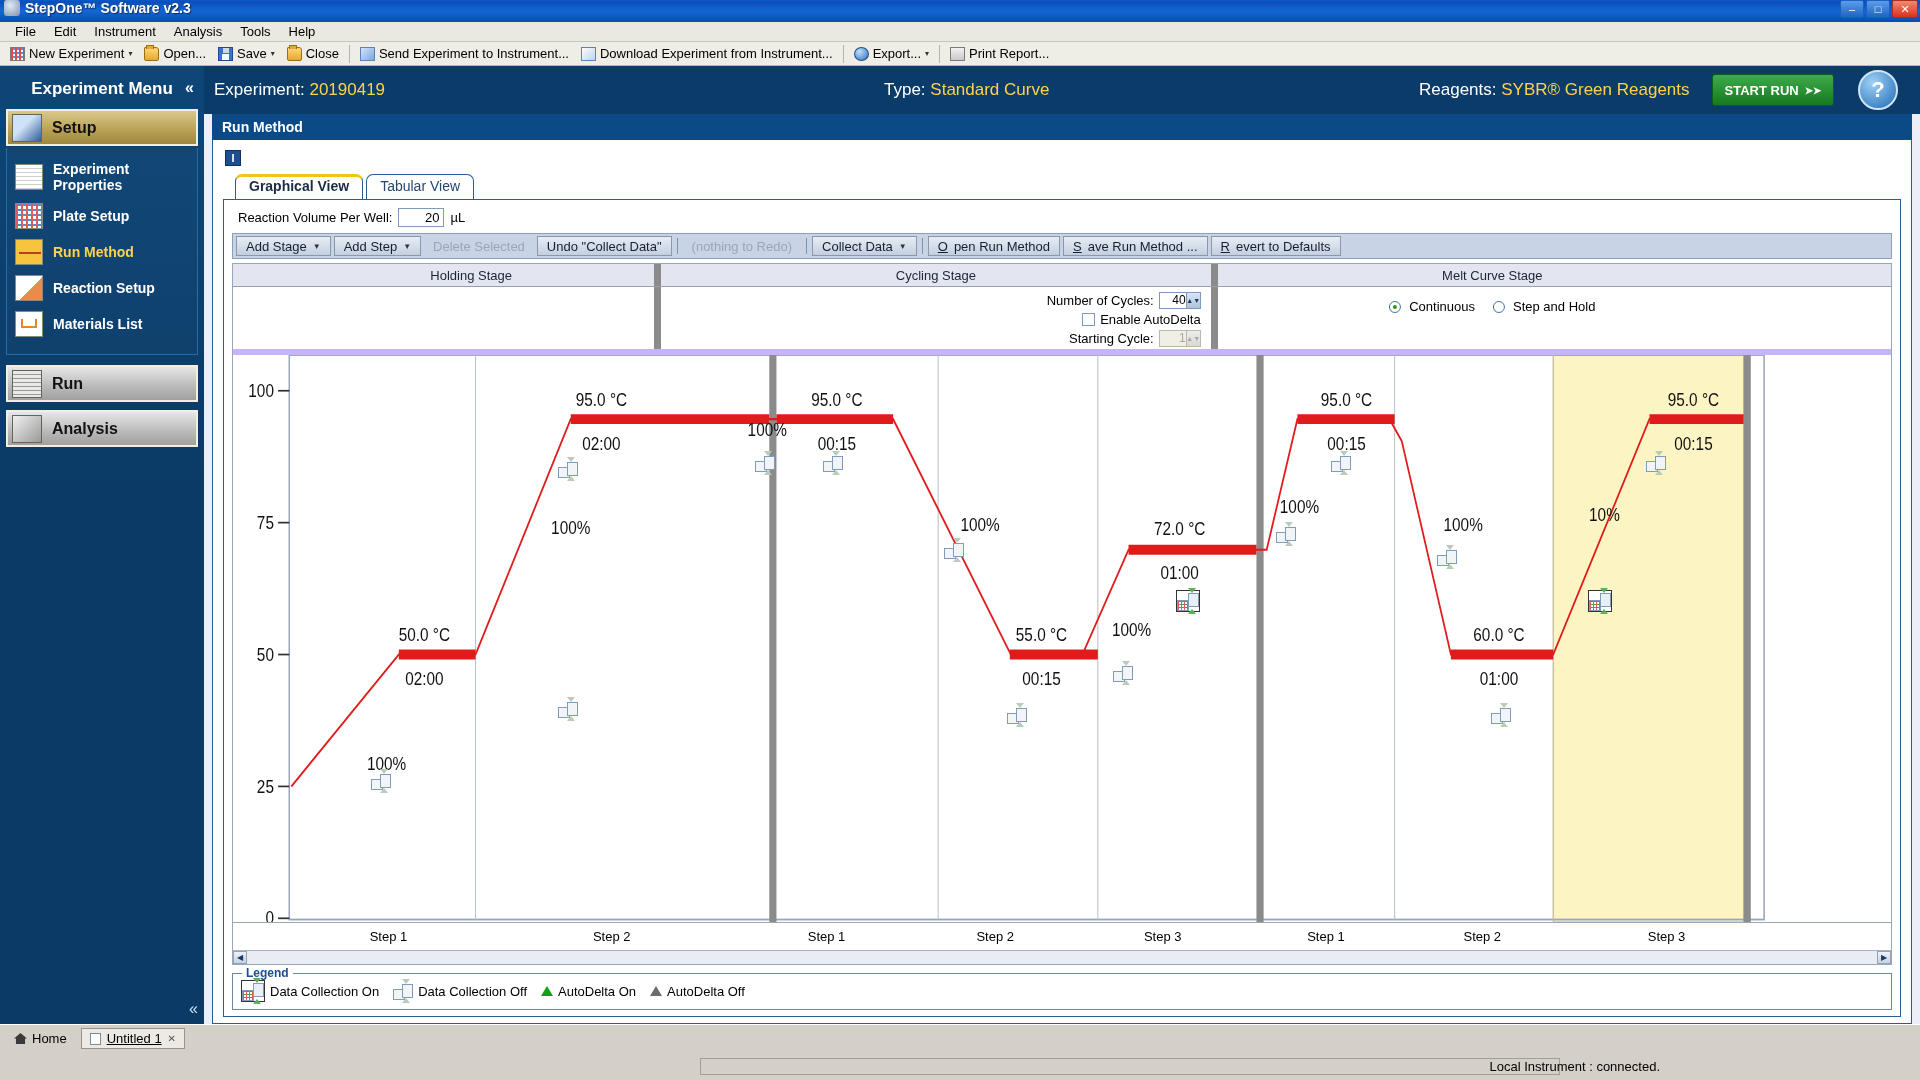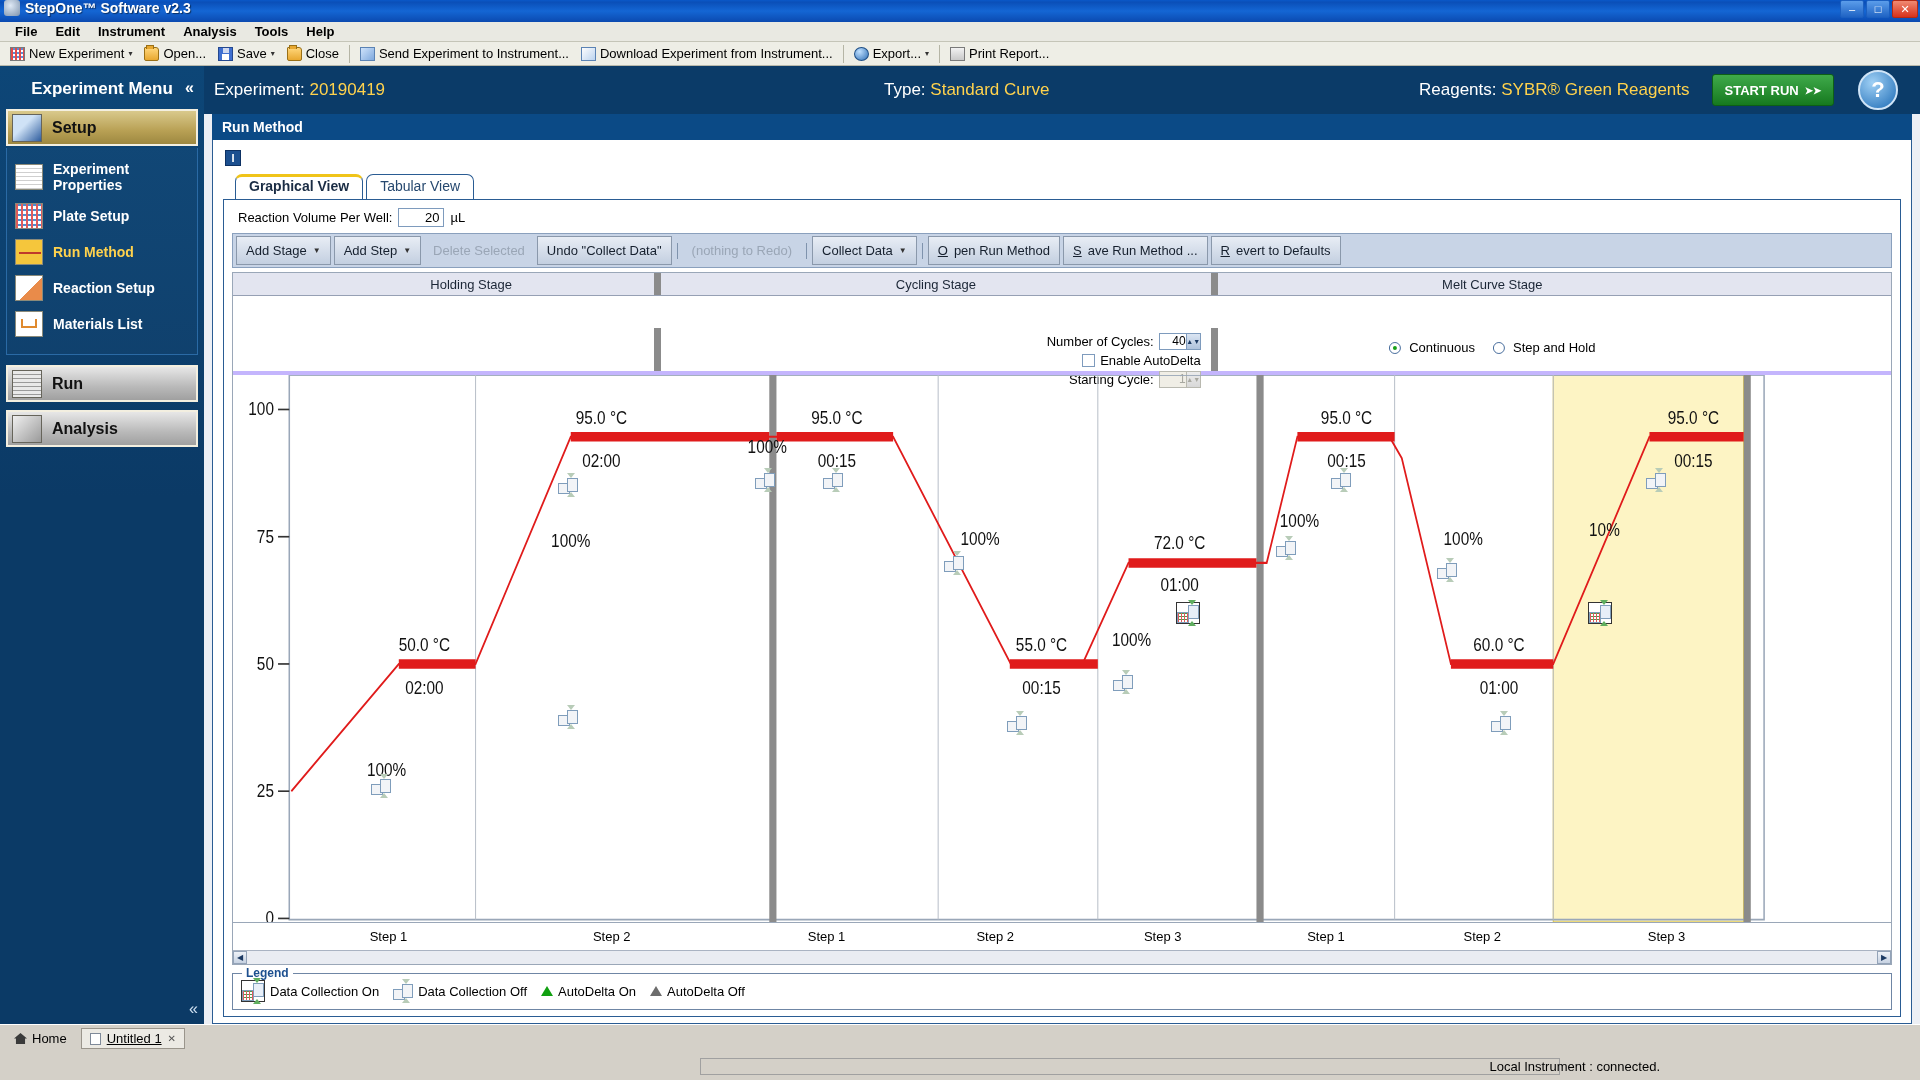--- a/index.html
+++ b/index.html
@@ -17,21 +17,21 @@
   }
   .titlebar .tb-icon{ width:16px; height:16px; margin-right:5px; flex:0 0 auto; position:relative;}
   .titlebar .tb-title{ font-weight:bold; font-size:14px; text-shadow:1px 1px 1px rgba(0,0,0,.5); flex:1 1 auto;}
   .tb-btns{ display:flex; gap:2px; }
   .tb-btn{ width:24px; height:18px; border:1px solid #1b5fc0; border-radius:2px;
     background:linear-gradient(to bottom,#5b9dea,#1f63c4); color:#fff; font-size:11px;
     display:flex;align-items:center;justify-content:center; line-height:1;}
   .tb-btn.close{ background:linear-gradient(to bottom,#f08a72,#d8321c); border-color:#b42b16; width:26px;}
   
   .menubar{ height:20px; background:#e9e9e2; border-bottom:1px solid #c5c5b8;
-    display:flex; align-items:center; padding-left:6px; font-size:13px;font-weight:bold;}
+    display:flex; align-items:center; padding-left:6px; font-size:13px;}
   .menubar span{ padding:2px 9px; }
   
   .toolbar{ height:24px; background:#eeeee6; border-bottom:1px solid #b9b9ac;
     display:flex; align-items:center; padding-left:4px; font-size:13px; gap:0;}
   .tbitem{ display:flex; align-items:center; padding:1px 6px; white-space:nowrap; gap:4px;}
   .tbsep{ width:1px; height:18px; background:#b5b5a5; margin:0 4px;}
   .caret{ font-size:8px; color:#333; }
   .ico{ width:15px; height:14px; display:inline-block; position:relative; flex:0 0 auto;}
   
   .ico-grid{ background:#fff; border:1px solid #7a7a7a;
@@ -89,33 +89,33 @@
   .tabs{ display:flex; align-items:flex-end; padding-left:12px; height:25px;}
   .tab{ height:25px; padding:3px 13px 0 13px; border:1px solid #2a5c93; border-bottom:none;
     border-radius:7px 7px 0 0; background:#fff; font-size:14px; margin-right:3px; color:#26486f;}
   .tab.active{ font-weight:bold; color:#1a2c44; border-top:3px solid #f0c419; padding-top:1px;}
   .tabpane{ border:1px solid #2a5c93; background:#fff; flex:1 1 auto; display:flex; flex-direction:column;
     padding:8px 8px 6px 8px; min-height:0;}
   .rv-row{ display:flex; align-items:center; gap:6px; font-size:13px; padding:0 0 6px 6px;}
   .rv-input{ width:46px; height:19px; border:1px solid #7e9bbd; background:#fff; text-align:right; padding-right:4px;
      font-size:13px; line-height:17px;}
   .btnbar{ display:flex; align-items:center; background:#c8d4e6; border:1px solid #8aa0bd; padding:2px 3px; gap:3px;}
-  .btn{ height:29px; padding:0 9px; border:1px solid #8a98ab; background:linear-gradient(to bottom,#e8edf5,#c3cfe0);
+  .btn{ height:20px; padding:0 9px; border:1px solid #8a98ab; background:linear-gradient(to bottom,#e8edf5,#c3cfe0);
      font-size:13px; display:flex;align-items:center; gap:6px; white-space:nowrap; color:#16202e;}
   .btn.disabled{ color:#9aa6b6; background:linear-gradient(to bottom,#dfe5ee,#ccd5e2); border-color:#b4bdc9;}
   .btn.flat{ border:none; background:transparent; }
   .btn u{ text-decoration:underline; }
   .vsep{ width:1px;height:16px;background:#7f93ad;margin:0 2px;}
   
   .chartwrap{ flex:1 1 auto; border:1px solid #9aa7b8; margin-top:4px; background:#fff;
      display:flex; flex-direction:column; min-height:0; position:relative;}
   .stagehdr{ display:flex; height:23px; background:#e3e5f0; border-bottom:1px solid #96a0b4; flex:0 0 auto;}
   .stagehdr .cell{ display:flex;align-items:center;justify-content:center; font-size:13px; color:#1b2636;}
   .divider{ width:7px; background:#8b8b8b; flex:0 0 auto;}
-  .optsrow{ display:flex; height:47px; flex:0 0 auto; border-bottom:4px solid #c4b5fd;margin-top:32px;}
+  .optsrow{ display:flex; height:68px; flex:0 0 auto; border-bottom:6px solid #c4b5fd;}
   .optsrow .cell{ position:relative; }
   .cyc-opts{ position:absolute; right:10px; top:4px; font-size:13px; text-align:right; line-height:19px;}
   .cyc-opts .ln{ display:flex; align-items:center; justify-content:flex-end; gap:5px; height:19px;}
   .spin{ width:42px;height:17px;border:1px solid #7e9bbd;background:#fff;display:flex;align-items:center; }
   .spin span{flex:1 1 auto;padding-left:3px;font-size:12px;}
   .spin i{ width:14px;height:15px;background:linear-gradient(to bottom,#dbe5f2,#aec2dc);border-left:1px solid #7e9bbd;
      display:flex;align-items:center;justify-content:center;font-size:7px;color:#1c3a63;font-style:normal;line-height:1;}
   .spin.dis{ background:#f0eee6; border-color:#b9b9b0; color:#a8a8a0;}
   .spin.dis i{ background:linear-gradient(to bottom,#ececec,#d8d8d8); color:#a8a8a0; border-color:#b9b9b0;}
   .cb{ width:13px;height:13px;border:1px solid #7e9bbd;background:#fff;display:inline-block;}

